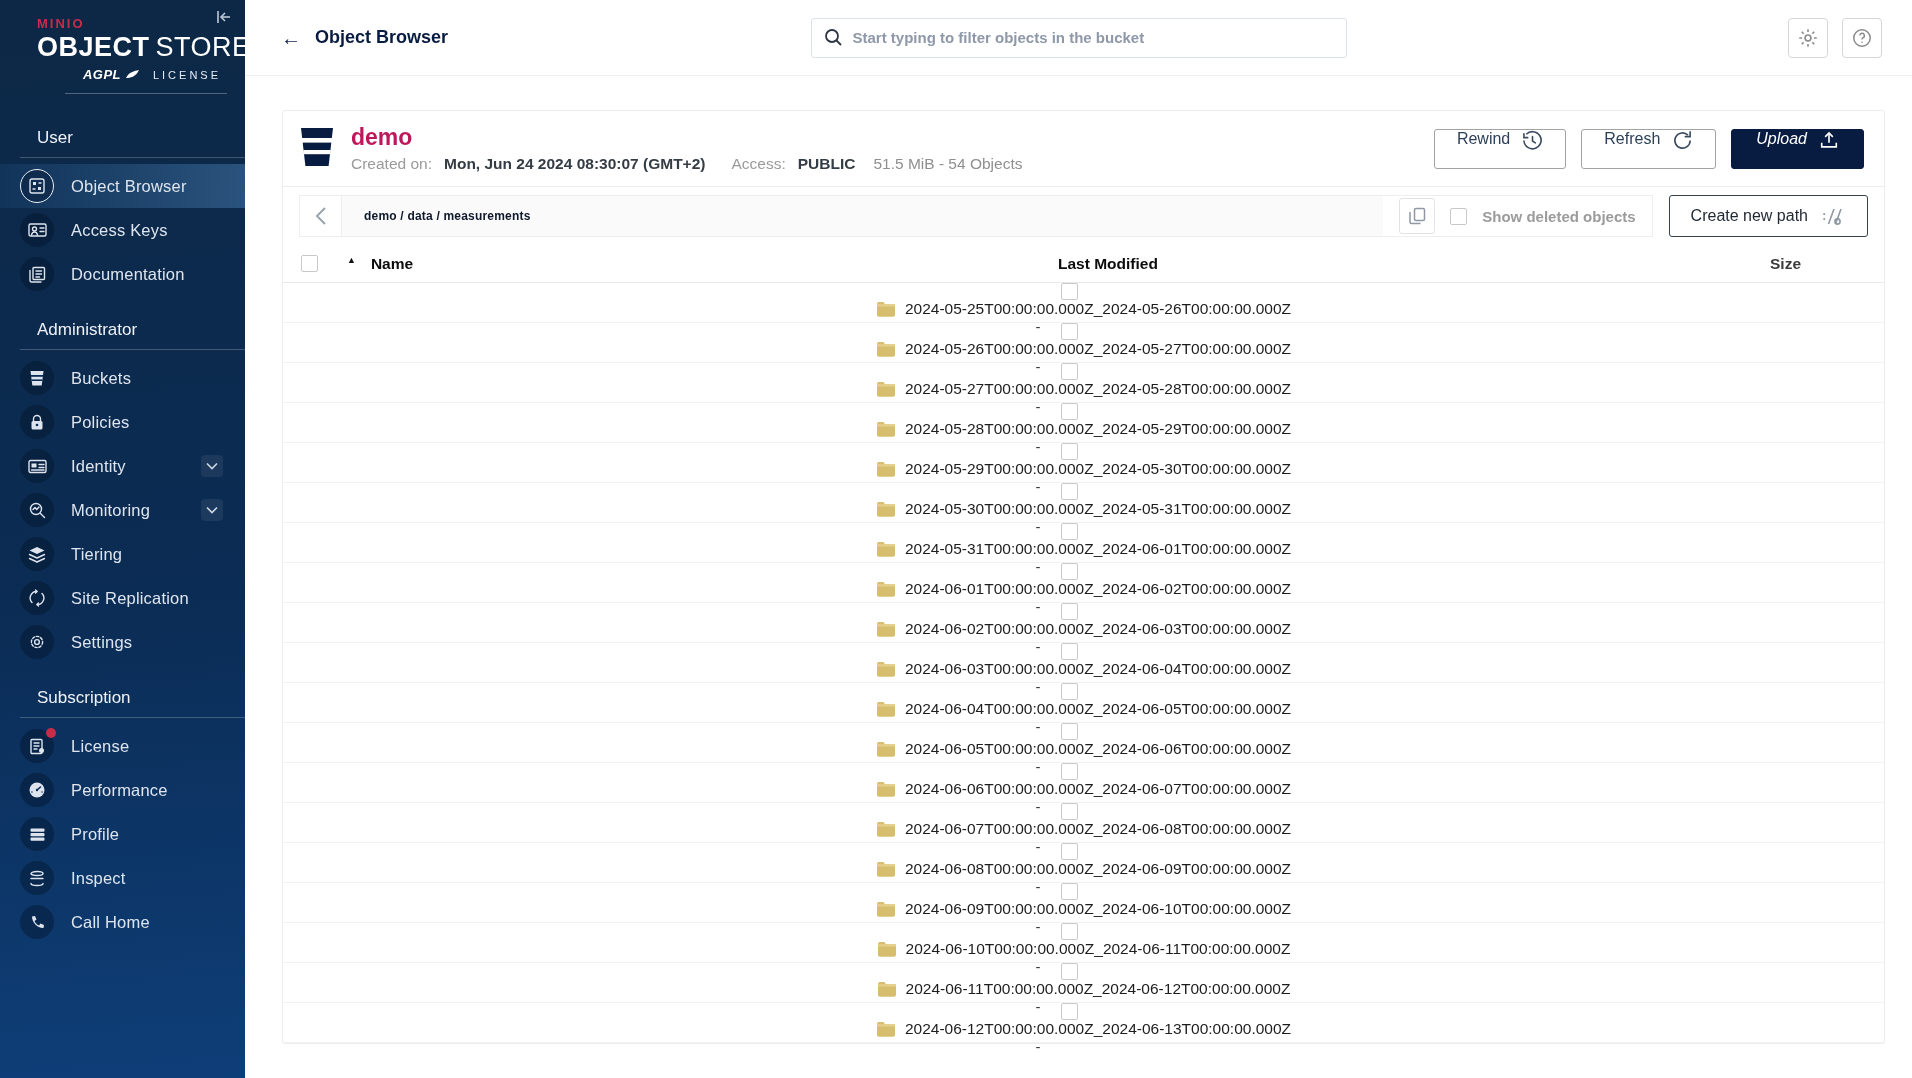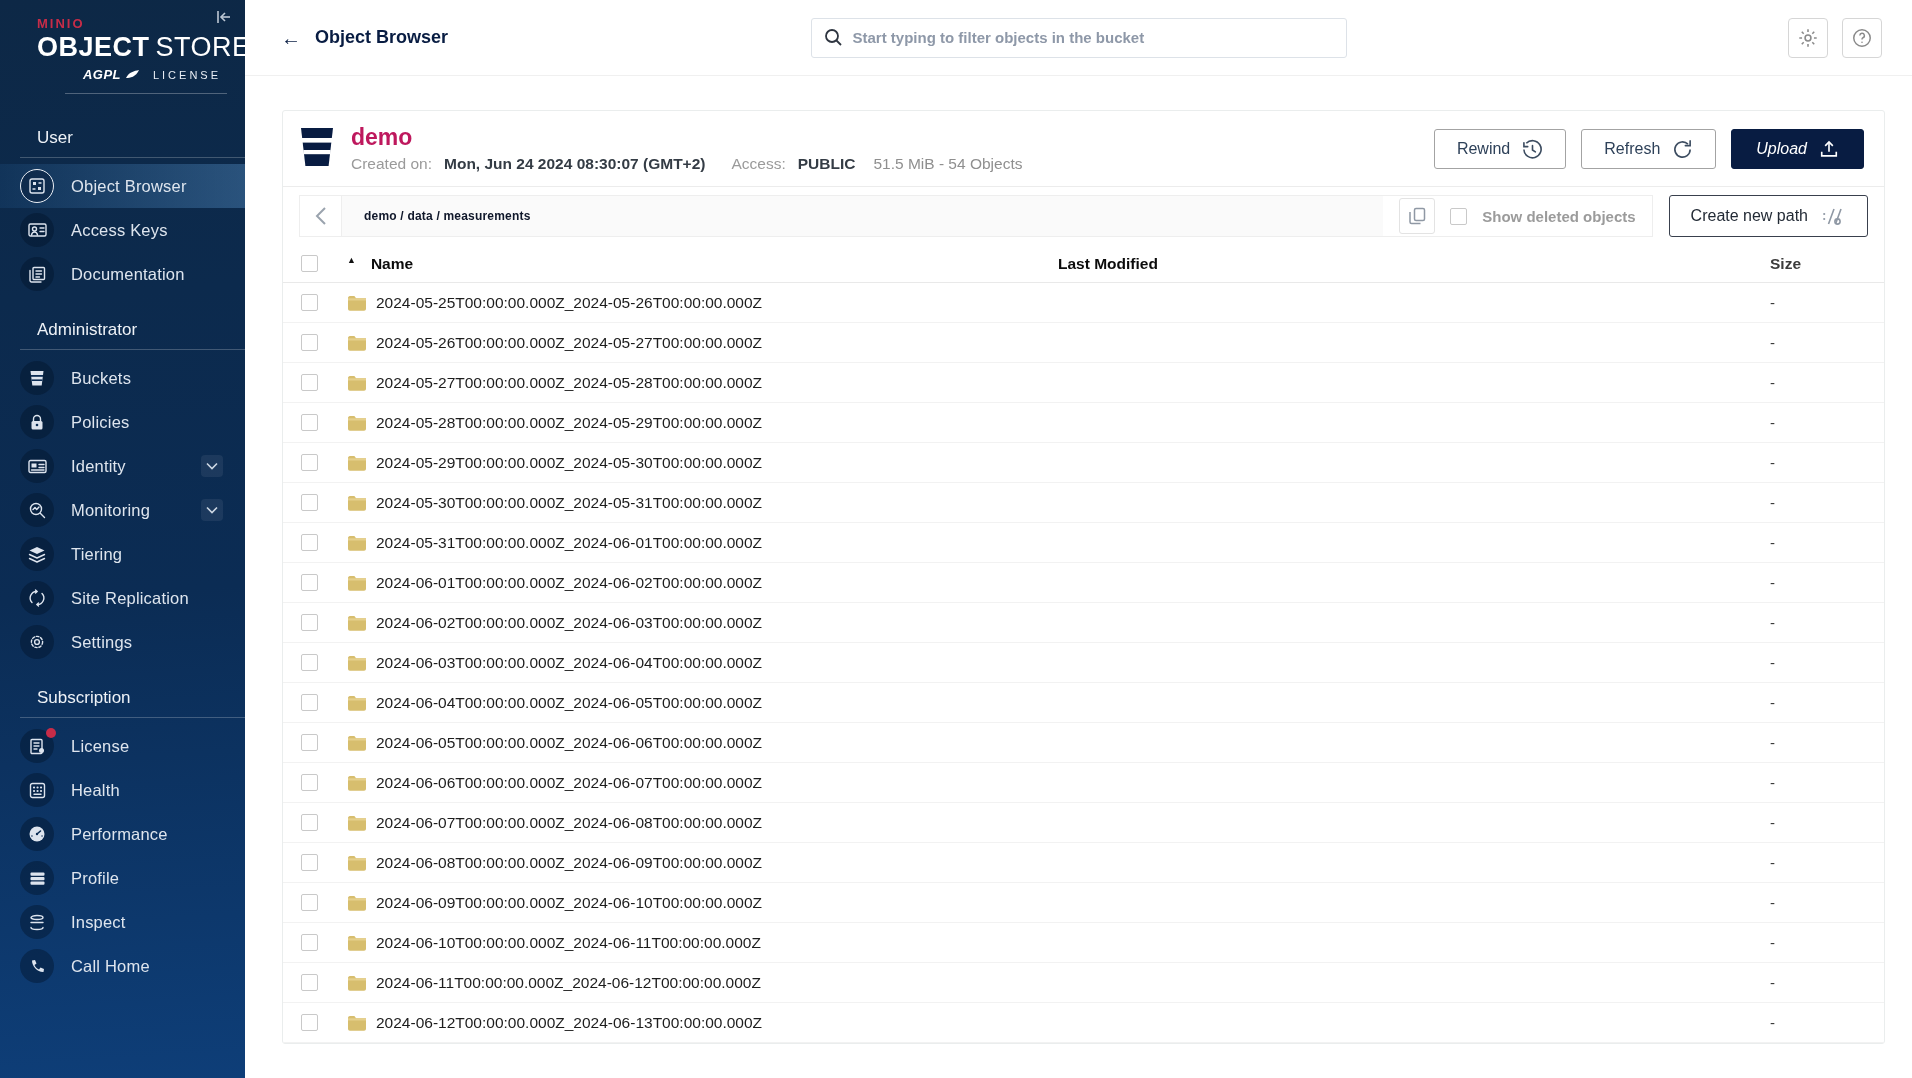--- a/index.html
+++ b/index.html
@@ -61,21 +61,21 @@
   
   .bucket-head { display:flex; align-items:center; padding:14px 20px 13px 14px;
     border-bottom:1px solid #ececec; }
   .bucket-ico { margin:0 16px 0 2px; }
   .bucket-name { font-size:23px; font-weight:bold; color:#be185d; line-height:1.1; }
   .bucket-meta { display:flex; gap:12px; margin-top:5px; font-size:15.5px; }
   .meta-label { color:#9a9a9a; }
   .meta-strong { color:#343c45; font-weight:bold; }
   .meta-dim { color:#8f8f8f; margin-left:6px; }
   .head-actions { margin-left:auto; display:flex; gap:15px; align-items:center; }
-  .btn { height:40px; border-radius:3px; display:flex; align-items:center; gap:12px; cursor:pointer;
+  .btn { height:40px; border-radius:3px; display:flex; align-items:flex-start; gap:12px; cursor:pointer;
     font-size:16px; padding:0 22px; background:#fff; border:1px solid #a3a3a3; color:#2e4159; }
   .btn-primary { background:#081C42; border:1px solid #081C42; color:#fff; padding:0 24px;font-style:italic; }
 
   
   .toolbar { display:flex; align-items:center; padding:8px 16px; }
   .path-box { display:flex; flex:1; height:42px; border:1px solid #eeeeee; align-items:stretch; }
   .crumb-back { width:42px; display:flex; align-items:center; justify-content:center;
     border-right:1px solid #eeeeee; cursor:pointer; background:#fff; }
   .crumb-cell { flex:1; background:#fafafa; display:flex; align-items:center; padding-left:22px;
     font-size:12px; font-weight:bold; color:#0f172a; letter-spacing:.2px; }
@@ -90,21 +90,21 @@
 
   
   .thead { display:flex; align-items:center; height:38px; padding:0 18px;
     border-bottom:1px solid #e9e9e9; font-weight:bold; font-size:15.5px; color:#0c0c0c; }
   .c-check { width:46px; display:flex; align-items:center; }
   .c-name  { flex:1; display:flex; align-items:center; gap:9px; min-width:0; }
   .c-last  { width:712px; }
   .c-size  { width:96px; color:#3c3c3c; }
   .sort-ico { font-size:9px; color:#111; margin-right:6px; position:relative; top:-4px; }
   .trow { display:flex; align-items:center; height:40px; padding:0 18px;
-    border-bottom:1px solid #f2f2f2; cursor:pointer; }
+    border-bottom:1px solid #f2f2f2; cursor:pointer;flex-direction:column; }
   .obj-name { font-size:15.5px; color:#1d1d1d; white-space:nowrap; overflow:hidden; }
   .trow .c-size { font-size:15px; }
 </style>
 </head>
 <body>
 
 <div class="screen">
 
   <aside class="sidebar">
     <div class="logo-block">
@@ -278,31 +278,20 @@
                   <rect x="2" y="1.5" width="11" height="14" rx="1"></rect>
                   <path d="M5 5h5M5 8h5M5 11h3"></path>
                   <circle cx="12.5" cy="12.5" r="2.5" fill="#dde4ee" stroke="none"></circle>
                 </svg>
                 <span class="red-dot"></span>
               </span>
     <span class="nav-label">License</span>
 
   </div>
 
-  <div class="nav-item">
-    <span class="nav-icon">
-                <svg width="17" height="17" viewBox="0 0 17 17" fill="none" stroke="#dde4ee" stroke-width="1.4" stroke-linecap="round" stroke-linejoin="round">
-                  <rect x="1.5" y="1.5" width="14" height="14" rx="2"></rect>
-                  <path d="M5 5.5h.1M8.5 5.5h.1M12 5.5h.1M5 9h.1M8.5 9h.1M12 9h.1" stroke-width="2.1"></path>
-                  <path d="M5 12.2h7"></path>
-                </svg>
-              </span>
-    <span class="nav-label">Health</span>
-
-  </div>
 
   <div class="nav-item">
     <span class="nav-icon">
                 <svg width="18" height="18" viewBox="0 0 18 18" fill="none" stroke="#dde4ee" stroke-width="1.4" stroke-linecap="round" stroke-linejoin="round">
                   <circle cx="9" cy="9" r="7.5" fill="#dde4ee" stroke="none"></circle>
                   <path d="M9 9 12.5 6" stroke="#0b2c54" stroke-width="1.6"></path>
                   <circle cx="9" cy="9" r="1.2" fill="#0b2c54" stroke="none"></circle>
                   <path d="M4 11h-.1M14 11h.1" stroke="#0b2c54"></path>
                 </svg>
               </span>

